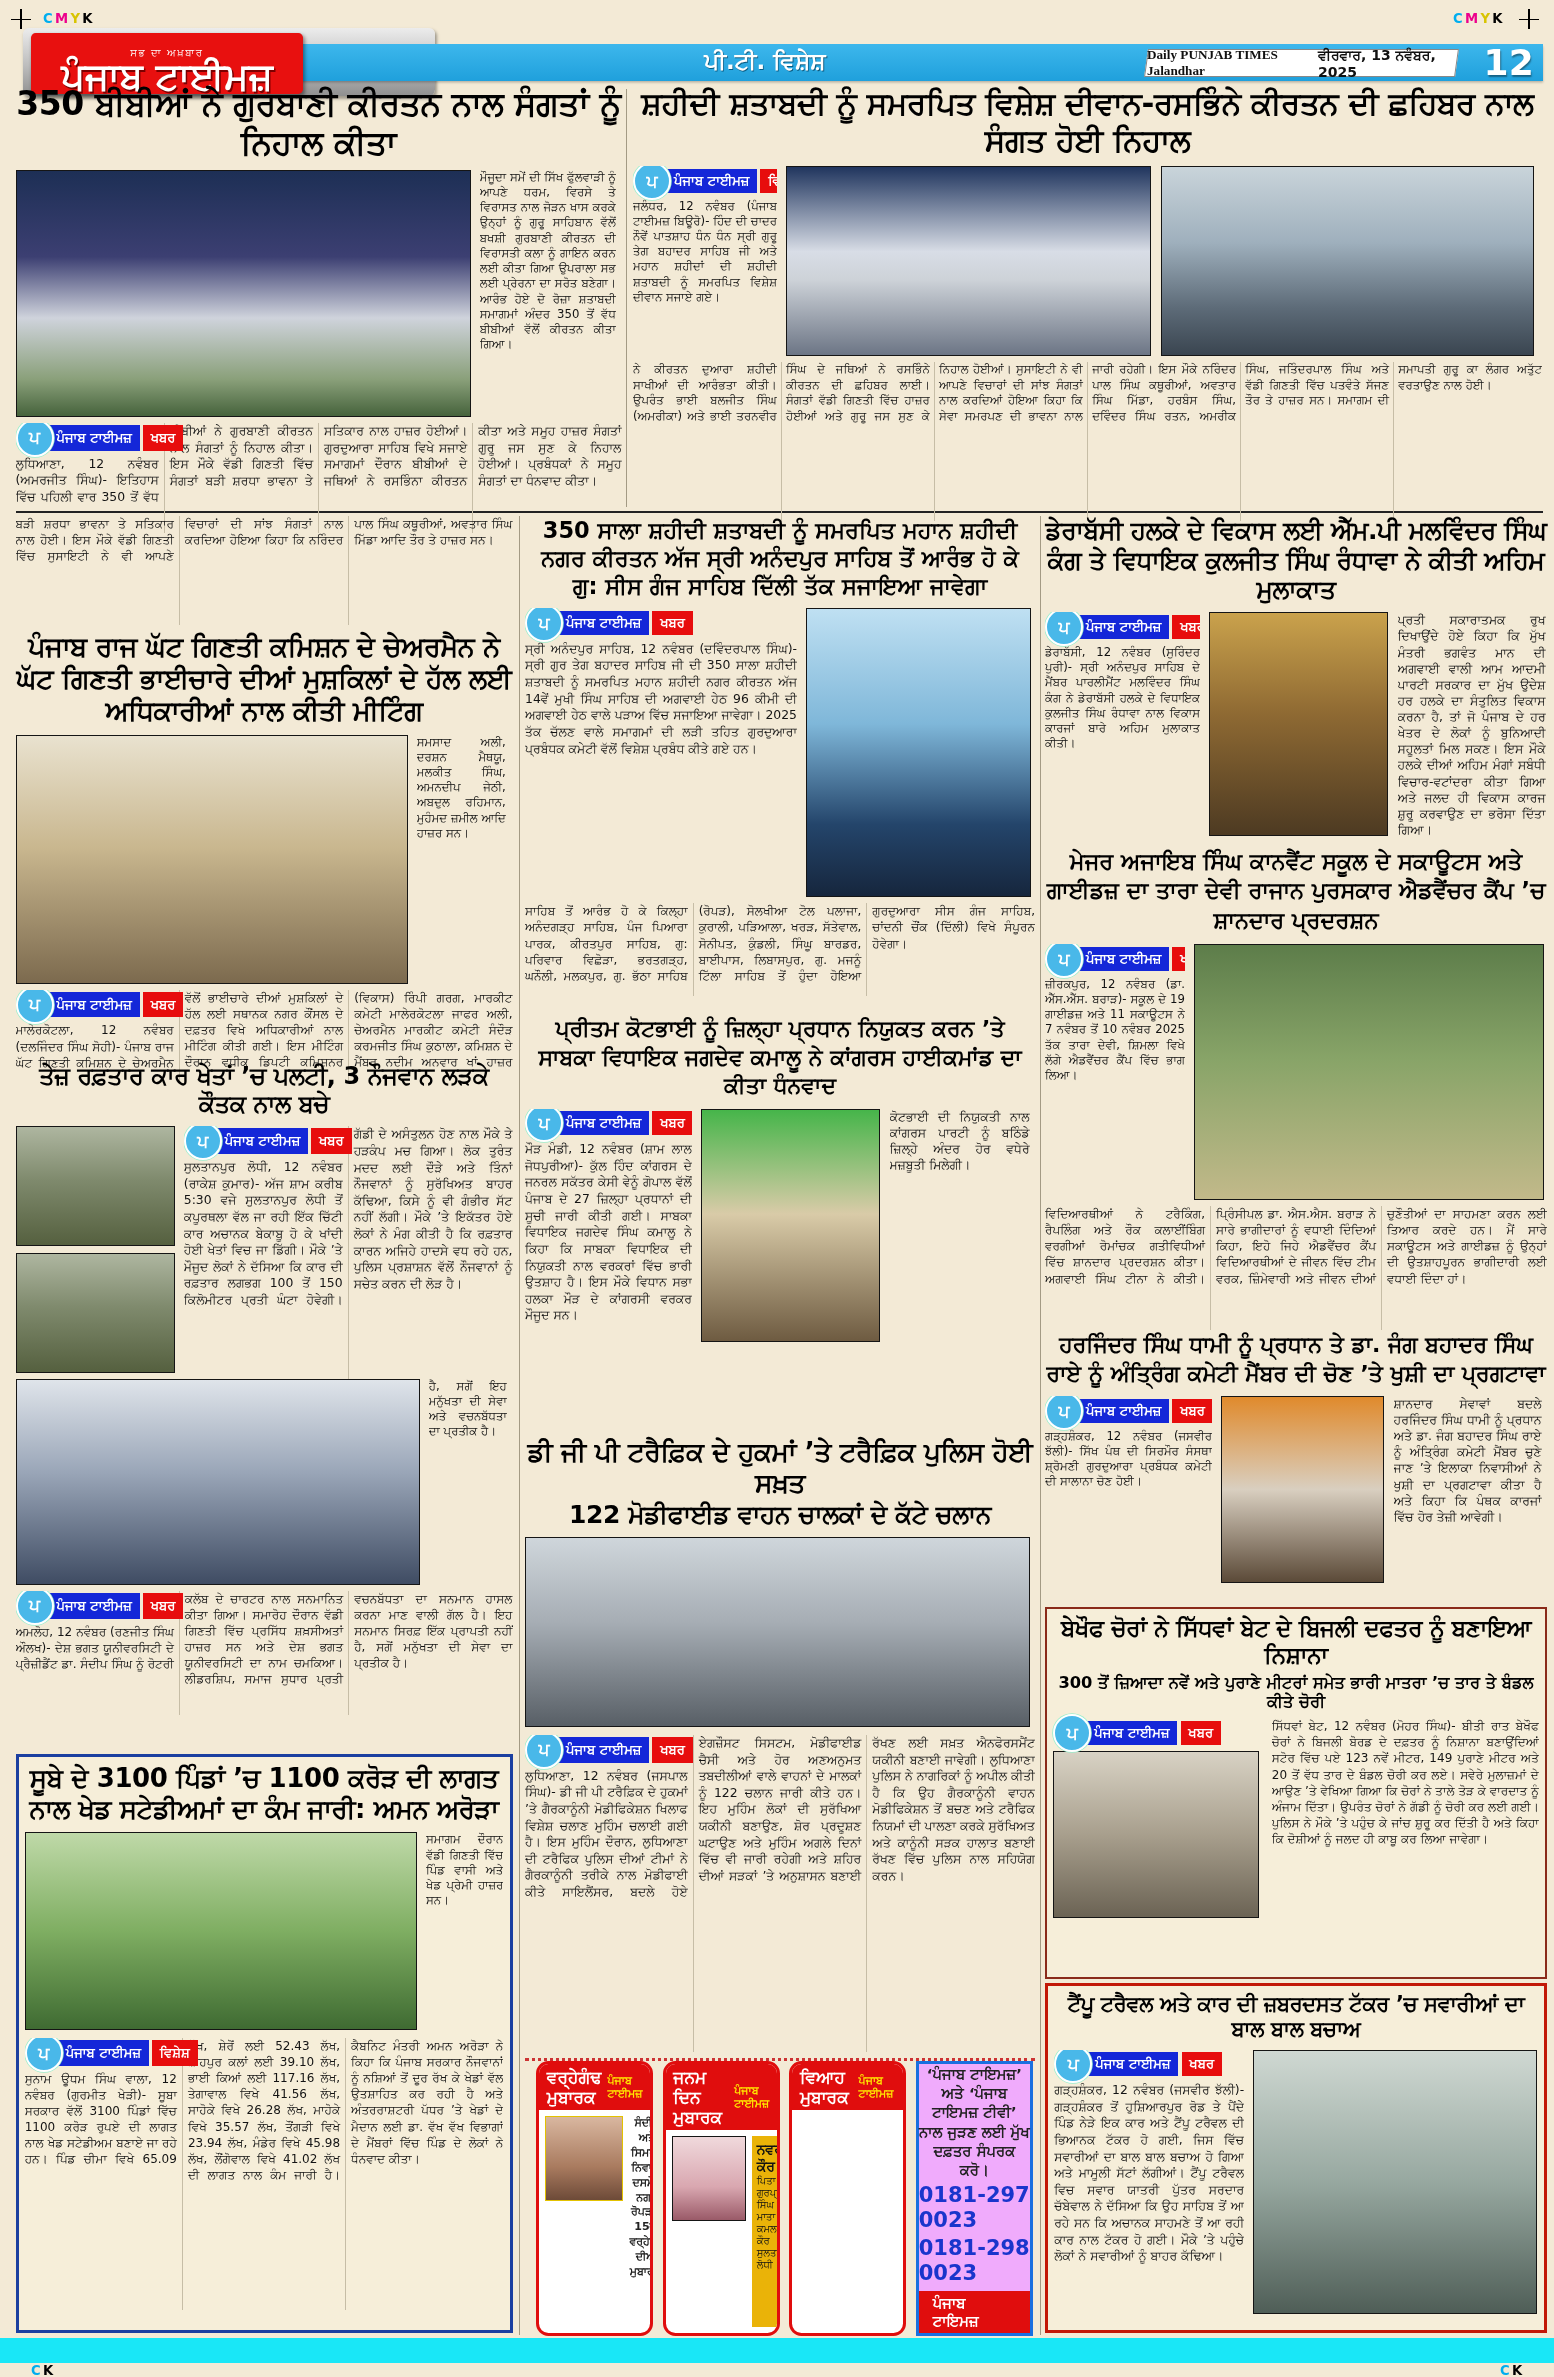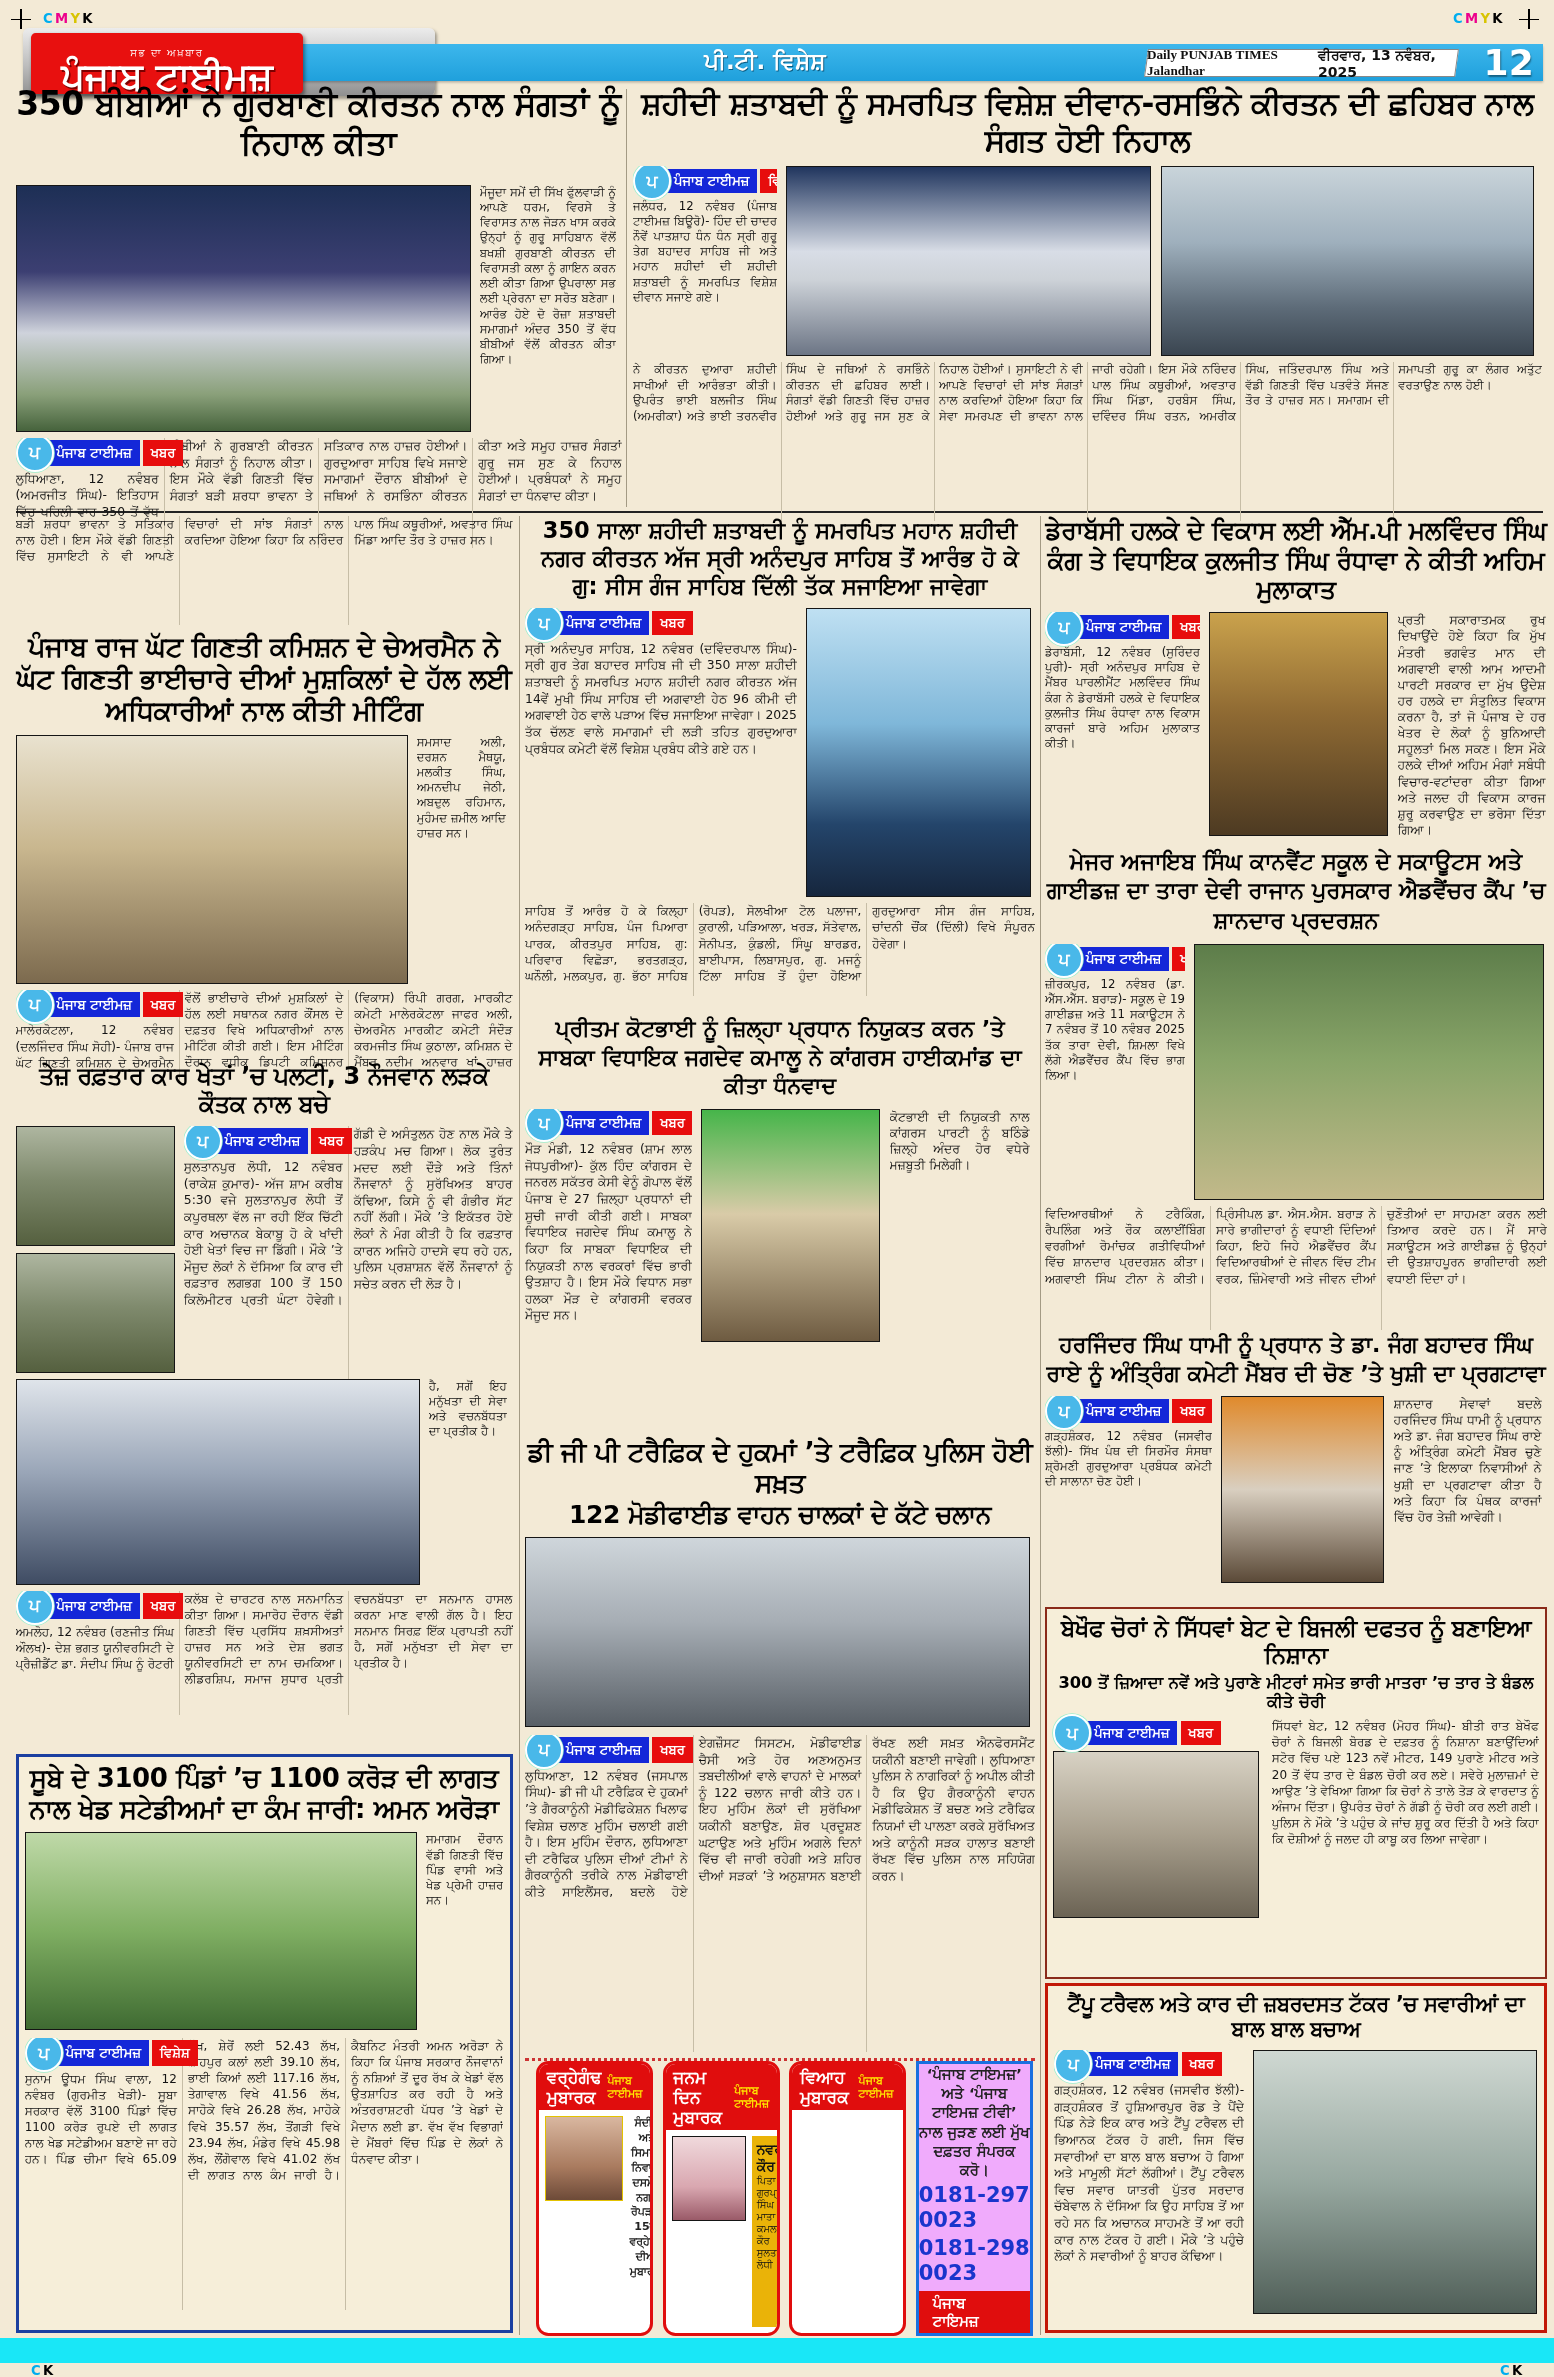--- a/index.html
+++ b/index.html
@@ -117,21 +117,21 @@
     <div class="ttl">ਪੰਜਾਬ ਟਾਈਮਜ਼</div>
   </div>
 
   <div class="blk rule-h" style="left:15.5px;top:511px;width:1527px"></div>
   <div class="blk rule-v" style="left:626px;top:89px;height:418px"></div>
   <div class="blk rule-v" style="left:519px;top:516px;height:1819px"></div>
   <div class="blk rule-v" style="left:1040px;top:516px;height:1819px"></div>
 
   <div class="blk" style="left:15.5px;top:85px;width:606px;height:426px">
     <div class="hl" style="font-size:33px">350 ਬੀਬੀਆਂ ਨੇ ਗੁਰਬਾਣੀ ਕੀਰਤਨ ਨਾਲ ਸੰਗਤਾਂ ਨੂੰ ਨਿਹਾਲ ਕੀਤਾ</div>
-    <div class="row" style="margin-top:22px">
+    <div class="row" style="margin-top:7px">
       <div class="photo ph-stage" style="width:455px;height:247px"></div>
       <div class="sidecol" style="width:136px;height:247px">ਮੌਜੂਦਾ ਸਮੇਂ ਦੀ ਸਿੱਖ ਫੁੱਲਵਾੜੀ ਨੂੰ ਆਪਣੇ ਧਰਮ, ਵਿਰਸੇ ਤੇ ਵਿਰਾਸਤ ਨਾਲ ਜੋੜਨ ਖਾਸ ਕਰਕੇ ਉਨ੍ਹਾਂ ਨੂੰ ਗੁਰੂ ਸਾਹਿਬਾਨ ਵੱਲੋਂ ਬਖਸ਼ੀ ਗੁਰਬਾਣੀ ਕੀਰਤਨ ਦੀ ਵਿਰਾਸਤੀ ਕਲਾ ਨੂੰ ਗਾਇਨ ਕਰਨ ਲਈ ਕੀਤਾ ਗਿਆ ਉਪਰਾਲਾ ਸਭ ਲਈ ਪ੍ਰੇਰਨਾ ਦਾ ਸਰੋਤ ਬਣੇਗਾ। ਆਰੰਭ ਹੋਏ ਦੋ ਰੋਜ਼ਾ ਸ਼ਤਾਬਦੀ ਸਮਾਗਮਾਂ ਅੰਦਰ 350 ਤੋਂ ਵੱਧ ਬੀਬੀਆਂ ਵੱਲੋਂ ਕੀਰਤਨ ਕੀਤਾ ਗਿਆ।</div>
     </div>
     <div class="bodytxt cols4" style="margin-top:6.2px;height:110px">
       <div class="badge">
         <span class="circ">ਪ</span>
         <span class="brand">ਪੰਜਾਬ ਟਾਈਮਜ਼</span>
         <span class="tag">ਖਬਰ</span>
       </div>
       <span>ਲੁਧਿਆਣਾ, 12 ਨਵੰਬਰ (ਅਮਰਜੀਤ ਸਿੰਘ)- ਇਤਿਹਾਸ ਵਿੱਚ ਪਹਿਲੀ ਵਾਰ 350 ਤੋਂ ਵੱਧ ਬੀਬੀਆਂ ਨੇ ਗੁਰਬਾਣੀ ਕੀਰਤਨ ਨਾਲ ਸੰਗਤਾਂ ਨੂੰ ਨਿਹਾਲ ਕੀਤਾ। ਇਸ ਮੌਕੇ ਵੱਡੀ ਗਿਣਤੀ ਵਿੱਚ ਸੰਗਤਾਂ ਬੜੀ ਸ਼ਰਧਾ ਭਾਵਨਾ ਤੇ ਸਤਿਕਾਰ ਨਾਲ ਹਾਜ਼ਰ ਹੋਈਆਂ। ਗੁਰਦੁਆਰਾ ਸਾਹਿਬ ਵਿਖੇ ਸਜਾਏ ਸਮਾਗਮਾਂ ਦੌਰਾਨ ਬੀਬੀਆਂ ਦੇ ਜਥਿਆਂ ਨੇ ਰਸਭਿੰਨਾ ਕੀਰਤਨ ਕੀਤਾ ਅਤੇ ਸਮੂਹ ਹਾਜ਼ਰ ਸੰਗਤਾਂ ਗੁਰੂ ਜਸ ਸੁਣ ਕੇ ਨਿਹਾਲ ਹੋਈਆਂ। ਪ੍ਰਬੰਧਕਾਂ ਨੇ ਸਮੂਹ ਸੰਗਤਾਂ ਦਾ ਧੰਨਵਾਦ ਕੀਤਾ।</span>

